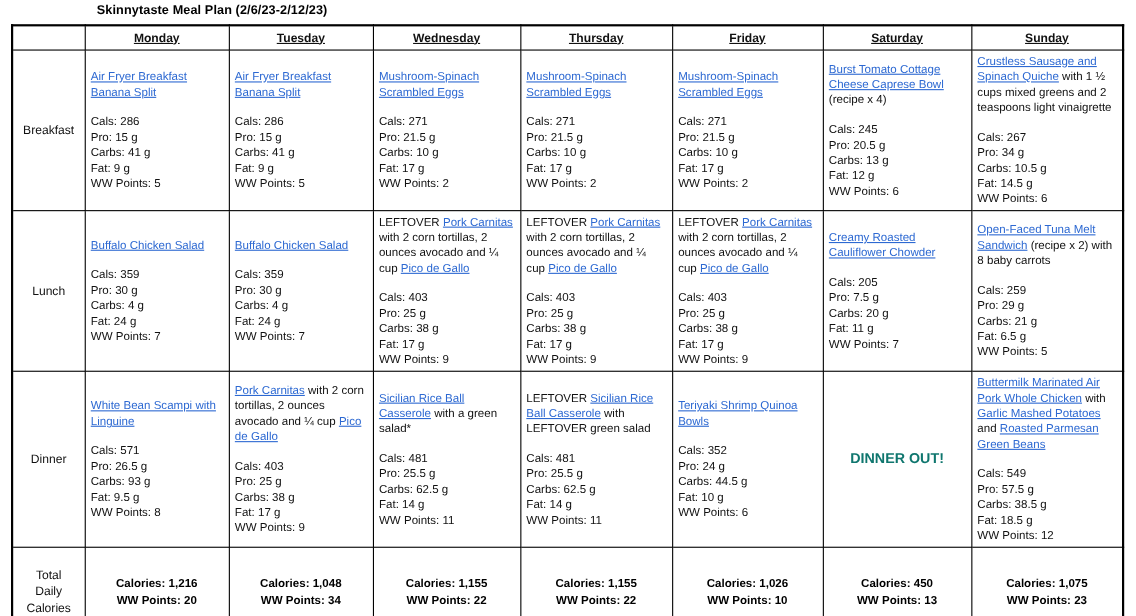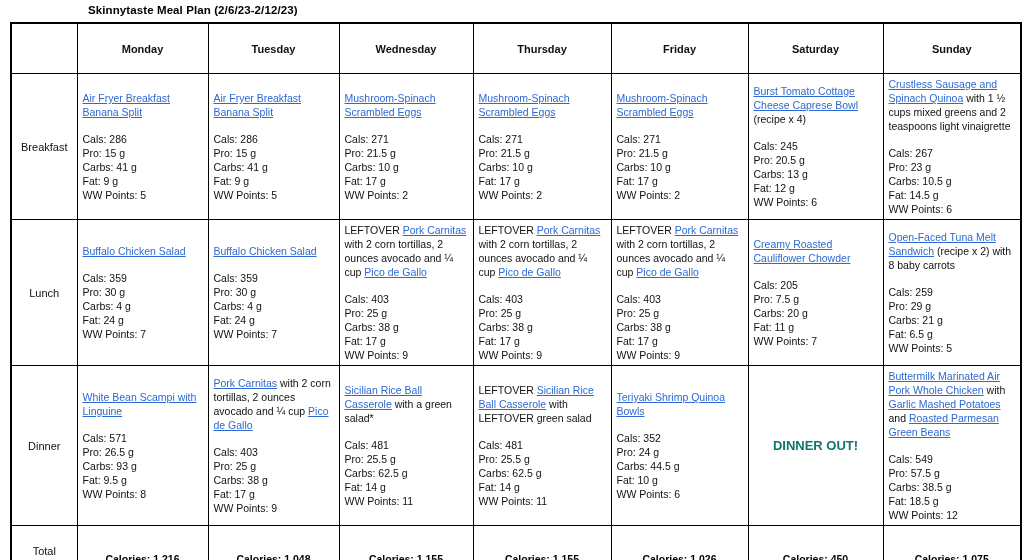--- a/index.html
+++ b/index.html
@@ -22,21 +22,21 @@
   th, td {
     border: 1px solid #000;
     vertical-align: middle;
     padding: 3px 5px;
     font-size: 10.5px; line-height: 14px;
     font-weight: normal; text-align: left;
     overflow: hidden;
   }
   thead th {
     height: 17px; font-weight: 700; text-align: center;
-    font-size: 11px; padding: 16px;
+    font-size: 11px; padding: 2px; text-decoration: underline;
   }
   th.row-label { font-weight: 400; text-align: center; font-size: 11px; }
   th.row-label .lbl-wrap { margin: 15px auto; max-width: 48px; line-height: 15px; }
   tr.r-breakfast > * { height: 134px; }
   tr.r-lunch > * { height: 127px; }
   tr.r-dinner > * { height: 152px; }
   tr.r-totals > * { height: 64px; }
   .meal-cell a {
     color: var(--link-color, #2d69d2);
     text-decoration: underline;
@@ -139,25 +139,25 @@
             <div class="spacer"></div>
             <div>
               <div>Cals: 245</div>
               <div>Pro: 20.5 g</div>
               <div>Carbs: 13 g</div>
               <div>Fat: 12 g</div>
               <div>WW Points: 6</div>
             </div>
           </td>
           <td class="meal-cell">
-            <div><a href="#">Crustless Sausage and Spinach Quinoa</a><span> with 1 ½ cups mixed greens and 2 teaspoons light vinaigrette</span></div>
+            <div><a href="#">Crustless Sausage and Spinach Quiche</a><span> with 1 ½ cups mixed greens and 2 teaspoons light vinaigrette</span></div>
             <div class="spacer"></div>
             <div>
               <div>Cals: 267</div>
-              <div>Pro: 23 g</div>
+              <div>Pro: 34 g</div>
               <div>Carbs: 10.5 g</div>
               <div>Fat: 14.5 g</div>
               <div>WW Points: 6</div>
             </div>
           </td>
         </tr>
       <tr class="r-lunch">
         <th class="row-label">Lunch</th>
       <td class="meal-cell">
             <div><a href="#">Buffalo Chicken Salad</a></div>

